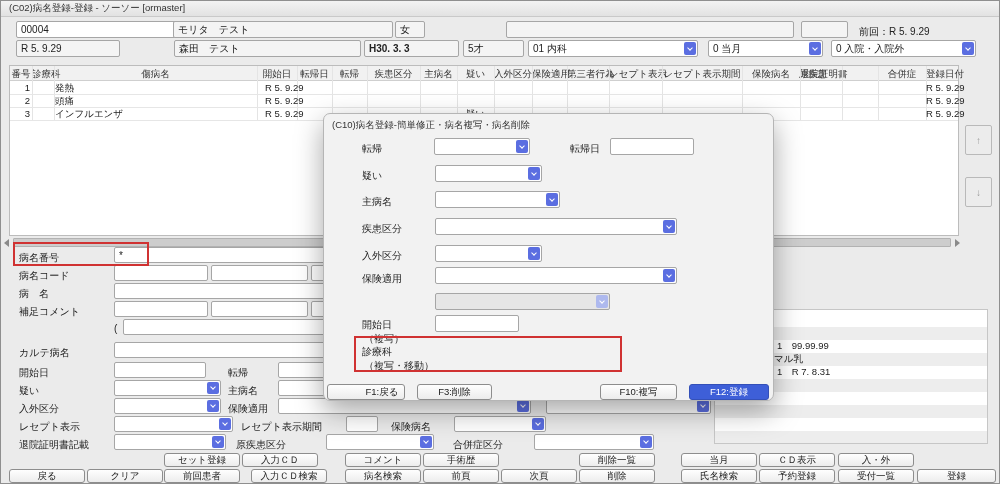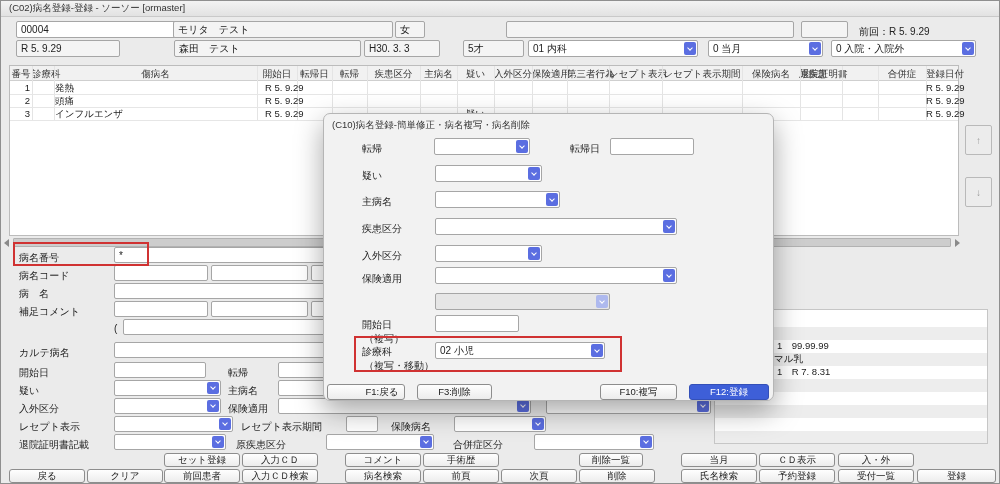--- a/index.html
+++ b/index.html
@@ -90,21 +90,21 @@
       <span></span>
     </div>
   <div class="lbl" style="left:858px;top:24px;">前回：R 5. 9.29</div>
 
   <div class="inp ro" style="left:15px;top:39px;width:104px;">
       <span>R 5. 9.29</span>
     </div>
   <div class="inp ro" style="left:173px;top:39px;width:187px;">
       <span>森田　テスト</span>
     </div>
-  <div class="inp ro" style="left:363px;top:39px;width:76px;">
+  <div class="inp ro" style="left:363px;top:39px;width:95px;font-weight:bold;">
       <span>H30. 3. 3</span>
     </div>
   <div class="inp ro" style="left:462px;top:39px;width:61px;">
       <span>5才</span>
     </div>
   <div class="combo" style="left:527px;top:39px;width:170px;">
       <span>01 内科</span>
       <span class="arr">
         <i></i>
       </span>
@@ -297,28 +297,28 @@
       <div class="insrow" style="top:26px;left:59px;">マル乳</div>
       <div class="insrow" style="top:39px;">1　R 7. 8.31</div>
     </div>
   </div>
 
   <div id="btnlayer">
       <div class="btn" style="left: 163px; top: 452px; width: 76px;">セット登録</div>
       <div class="btn" style="left: 241px; top: 452px; width: 76px;">入力ＣＤ</div>
       <div class="btn" style="left: 344px; top: 452px; width: 76px;">コメント</div>
       <div class="btn" style="left: 422px; top: 452px; width: 76px;">手術歴</div>
-      <div class="btn" style="left: 578px; top: 452px; width: 64px;">削除一覧</div>
+      <div class="btn" style="left: 578px; top: 452px; width: 76px;">削除一覧</div>
       <div class="btn" style="left: 680px; top: 452px; width: 76px;">当月</div>
       <div class="btn" style="left: 758px; top: 452px; width: 76px;">ＣＤ表示</div>
       <div class="btn" style="left: 837px; top: 452px; width: 76px;">入・外</div>
       <div class="btn" style="left: 8px; top: 468px; width: 76px;">戻る</div>
       <div class="btn" style="left: 86px; top: 468px; width: 76px;">クリア</div>
       <div class="btn" style="left: 163px; top: 468px; width: 76px;">前回患者</div>
-      <div class="btn" style="left: 241px; top: 468px; width: 76px;">入力ＣＤ検索</div>
+      <div class="btn" style="left: 250px; top: 468px; width: 76px;">入力ＣＤ検索</div>
       <div class="btn" style="left: 344px; top: 468px; width: 76px;">病名検索</div>
       <div class="btn" style="left: 422px; top: 468px; width: 76px;">前頁</div>
       <div class="btn" style="left: 500px; top: 468px; width: 76px;">次頁</div>
       <div class="btn" style="left: 578px; top: 468px; width: 76px;">削除</div>
       <div class="btn" style="left: 680px; top: 468px; width: 76px;">氏名検索</div>
       <div class="btn" style="left: 758px; top: 468px; width: 76px;">予約登録</div>
       <div class="btn" style="left: 837px; top: 468px; width: 76px;">受付一覧</div>
       <div class="btn" style="left: 916px; top: 468px; width: 79px;">登録</div>
     </div>
 
@@ -374,26 +374,20 @@
           <i></i>
         </span>
       </div>
 
     <div class="lbl" style="left:38px;top:204px;">開始日</div>
     <div class="lbl" style="left:40px;top:218px;">（複写）</div>
     <div class="inp" style="left:111px;top:201px;width:84px;"></div>
 
     <div class="lbl" style="left:38px;top:231px;">診療科</div>
     <div class="lbl" style="left:40px;top:245px;">（複写・移動）</div>
-    <div class="combo" style="left:111px;top:228px;width:170px;">
-        <span>02 小児</span>
-        <span class="arr">
-          <i></i>
-        </span>
-      </div>
     <div class="redbox" style="left:30px;top:222px;width:268px;height:36px;"></div>
 
     <div class="btn" style="left:3px;top:270px;width:78px;height:16px;padding-left:32px;">F1:戻る</div>
     <div class="btn" style="left:93px;top:270px;width:75px;height:16px;">F3:削除</div>
     <div class="btn" style="left:276px;top:270px;width:77px;height:16px;text-align:right;">F10:複写</div>
     <div class="btn primary" style="left:365px;top:270px;width:80px;height:16px;">F12:登録</div>
   </div>
 
 </div>
 

